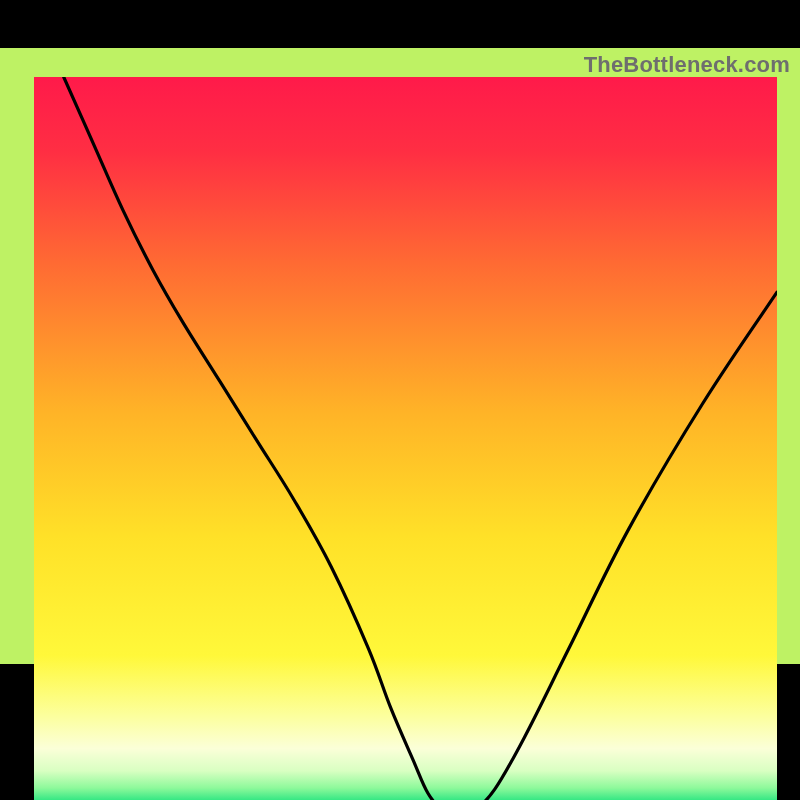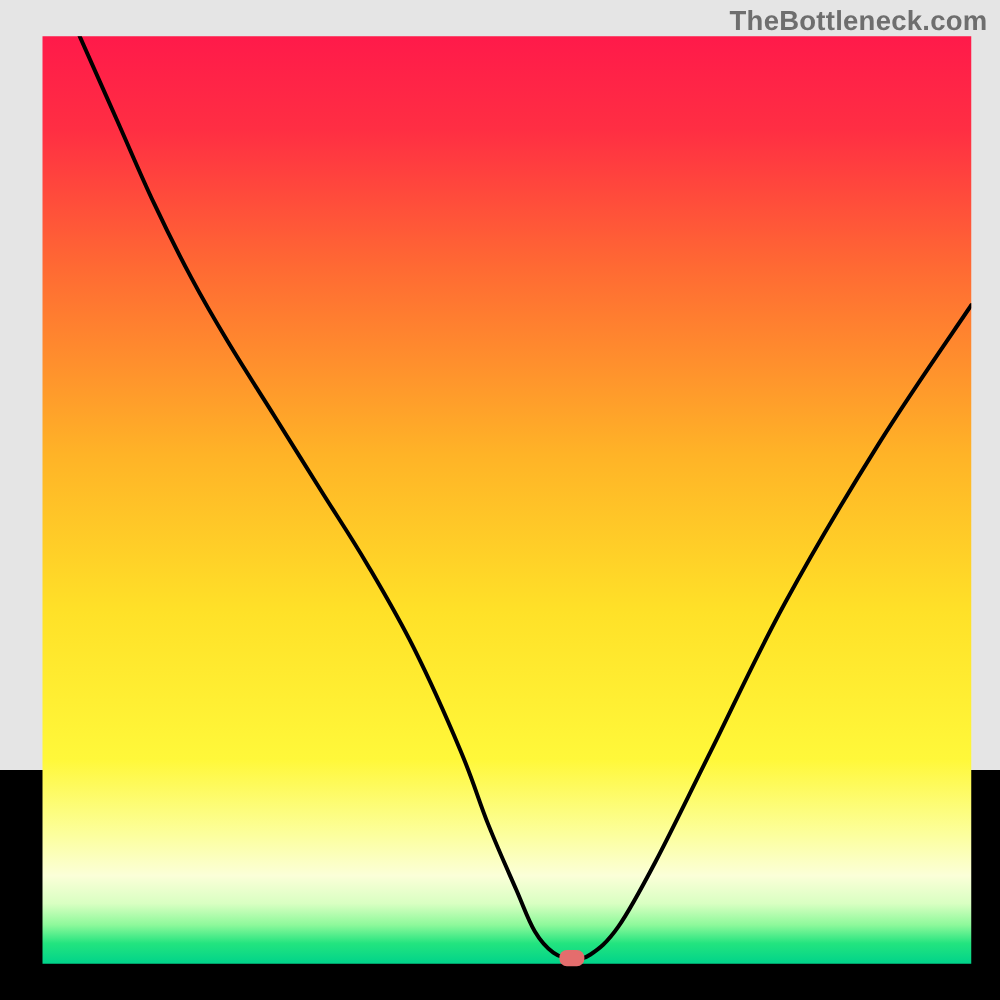--- a/index.html
+++ b/index.html
@@ -8,21 +8,22 @@
     width: 800px;
     height: 800px;
     background: #000;
     overflow: hidden;
     font-family: Arial, Helvetica, sans-serif;
   }
   .frame {
     position: relative;
     width: 800px;
     height: 616px;
-    background: #e5e5e5;
+    background: #bef264;
+    margin-top: 48px;
   }
   .watermark {
     position: absolute;
     top: 4px;
     right: 10px;
     color: #6e6e6e;
     font-size: 22px;
     font-weight: 600;
     letter-spacing: 0.2px;
     z-index: 5;

